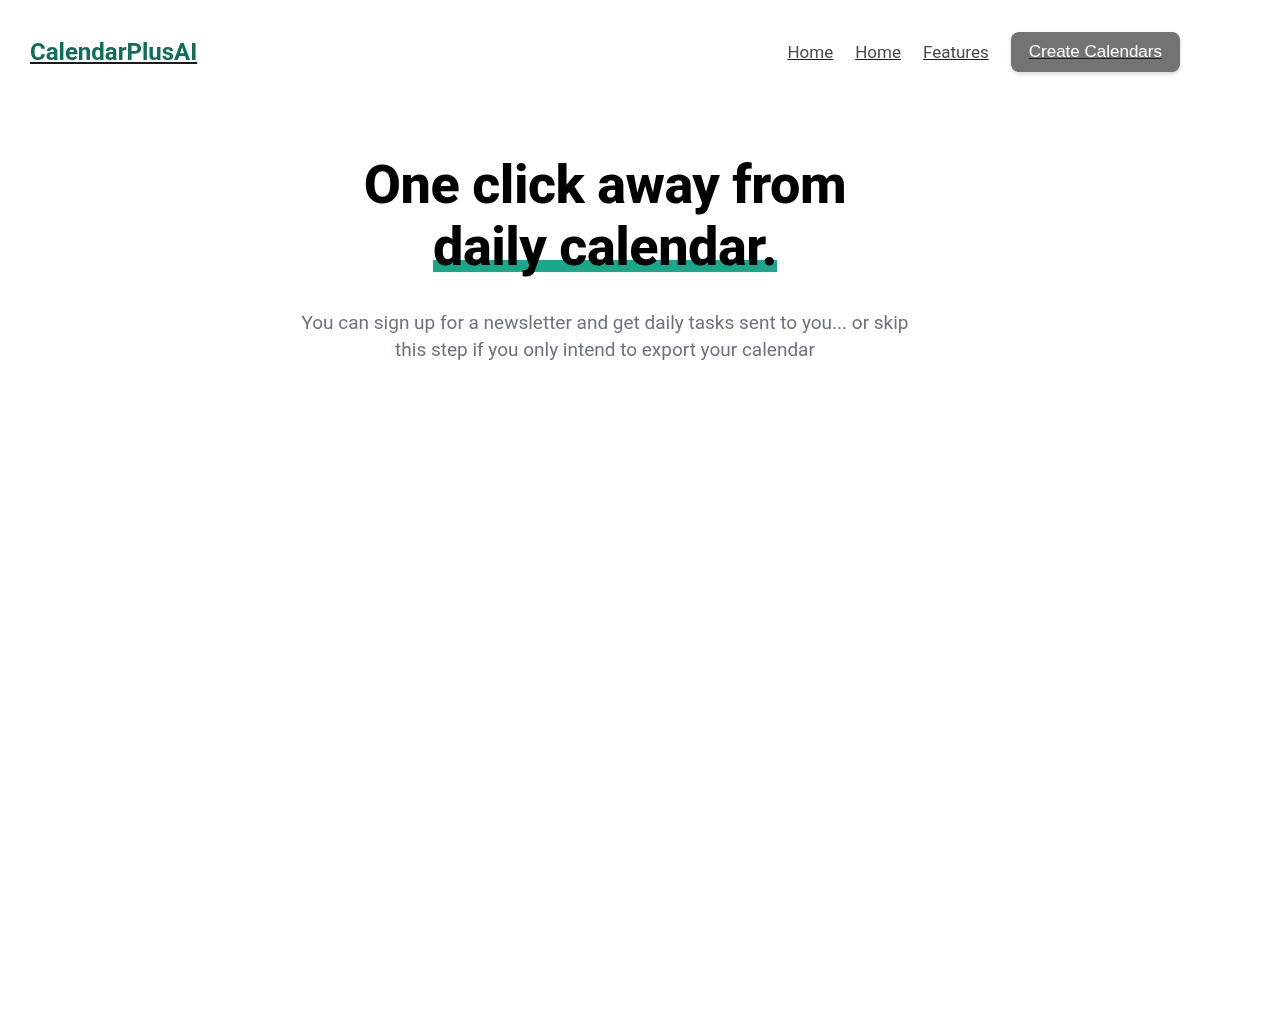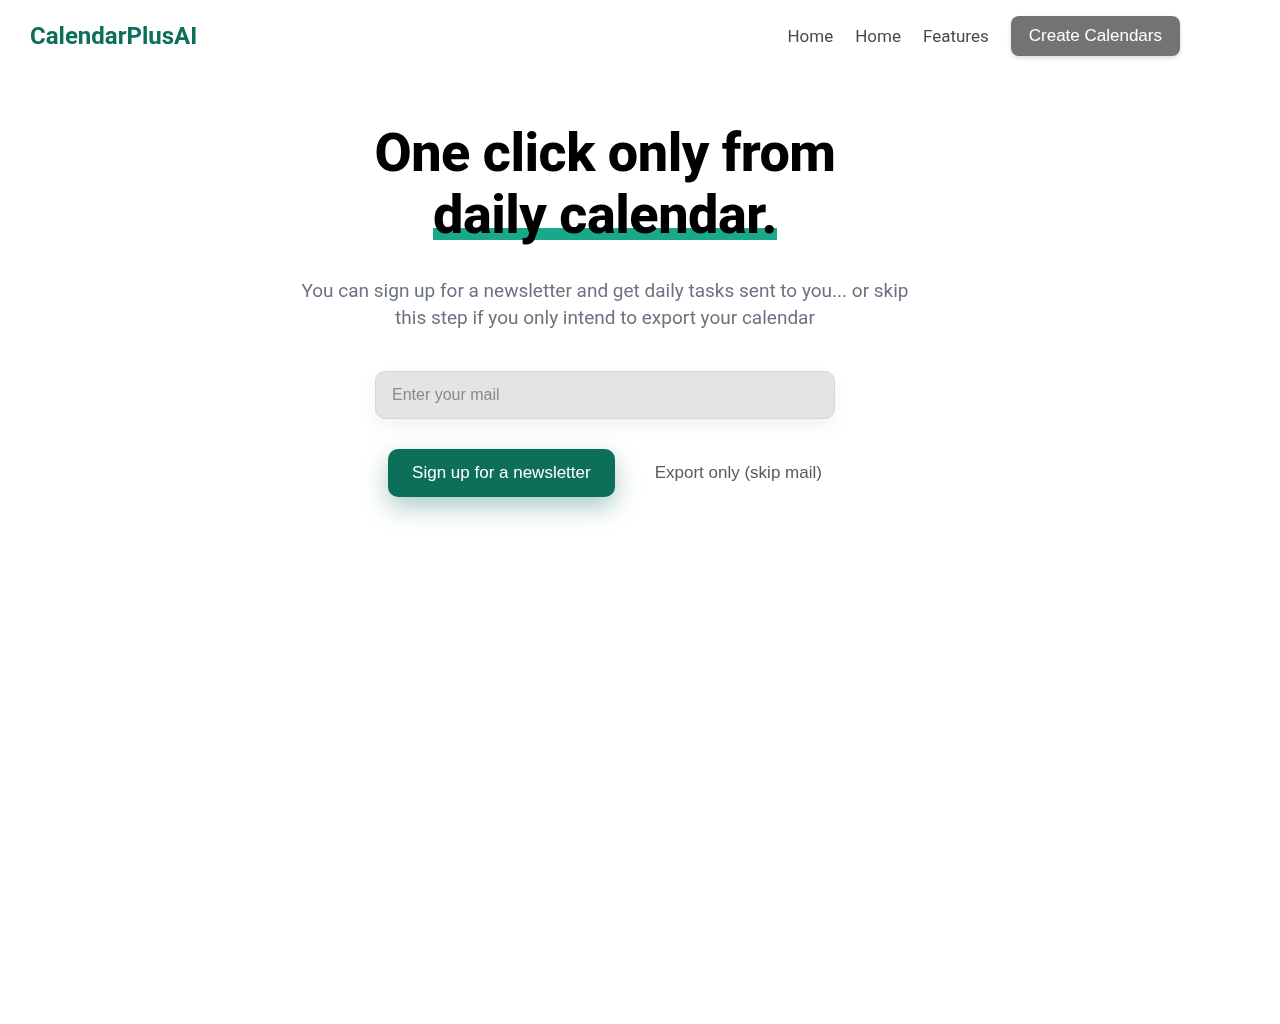--- a/index.html
+++ b/index.html
@@ -14,21 +14,22 @@
       color: #1a1a1a;
       width: 1210px;
       height: 1024px;
       overflow-y: scroll;
     }
     
     .header {
       display: flex;
       justify-content: space-between;
       align-items: center;
-      padding: 16px 30px;
+      padding: 32px 30px;
+      text-decoration: underline;
     }
     
     .logo {
       font-size: 24px;
       font-weight: 700;
       color: #0d6e5a;
     }
     
     .nav {
       display: flex;
@@ -151,25 +152,18 @@
   <nav class="nav">
     <a class="nav-link">Home</a>
     <a class="nav-link">Home</a>
     <a class="nav-link">Features</a>
     <button class="nav-button">Create Calendars</button>
   </nav>
 </div>
 
 <div class="main">
   <h1 class="title">
-    <span>One click only from</span><br>
+    <span>One click away from</span><br>
     <span class="title-underline">daily calendar.</span>
   </h1>
   <p class="subtitle">You can sign up for a newsletter and get daily tasks sent to you... or skip this step if you only intend to export your calendar</p>
 
-  <div class="form-area">
-    <input type="email" class="email-input" placeholder="Enter your mail" style="">
-    <div class="button-row">
-      <button class="primary-btn">Sign up for a newsletter</button>
-      <button class="secondary-link">Export only (skip mail)</button>
-    </div>
-  </div>
 </div>
 
 </body></html>

